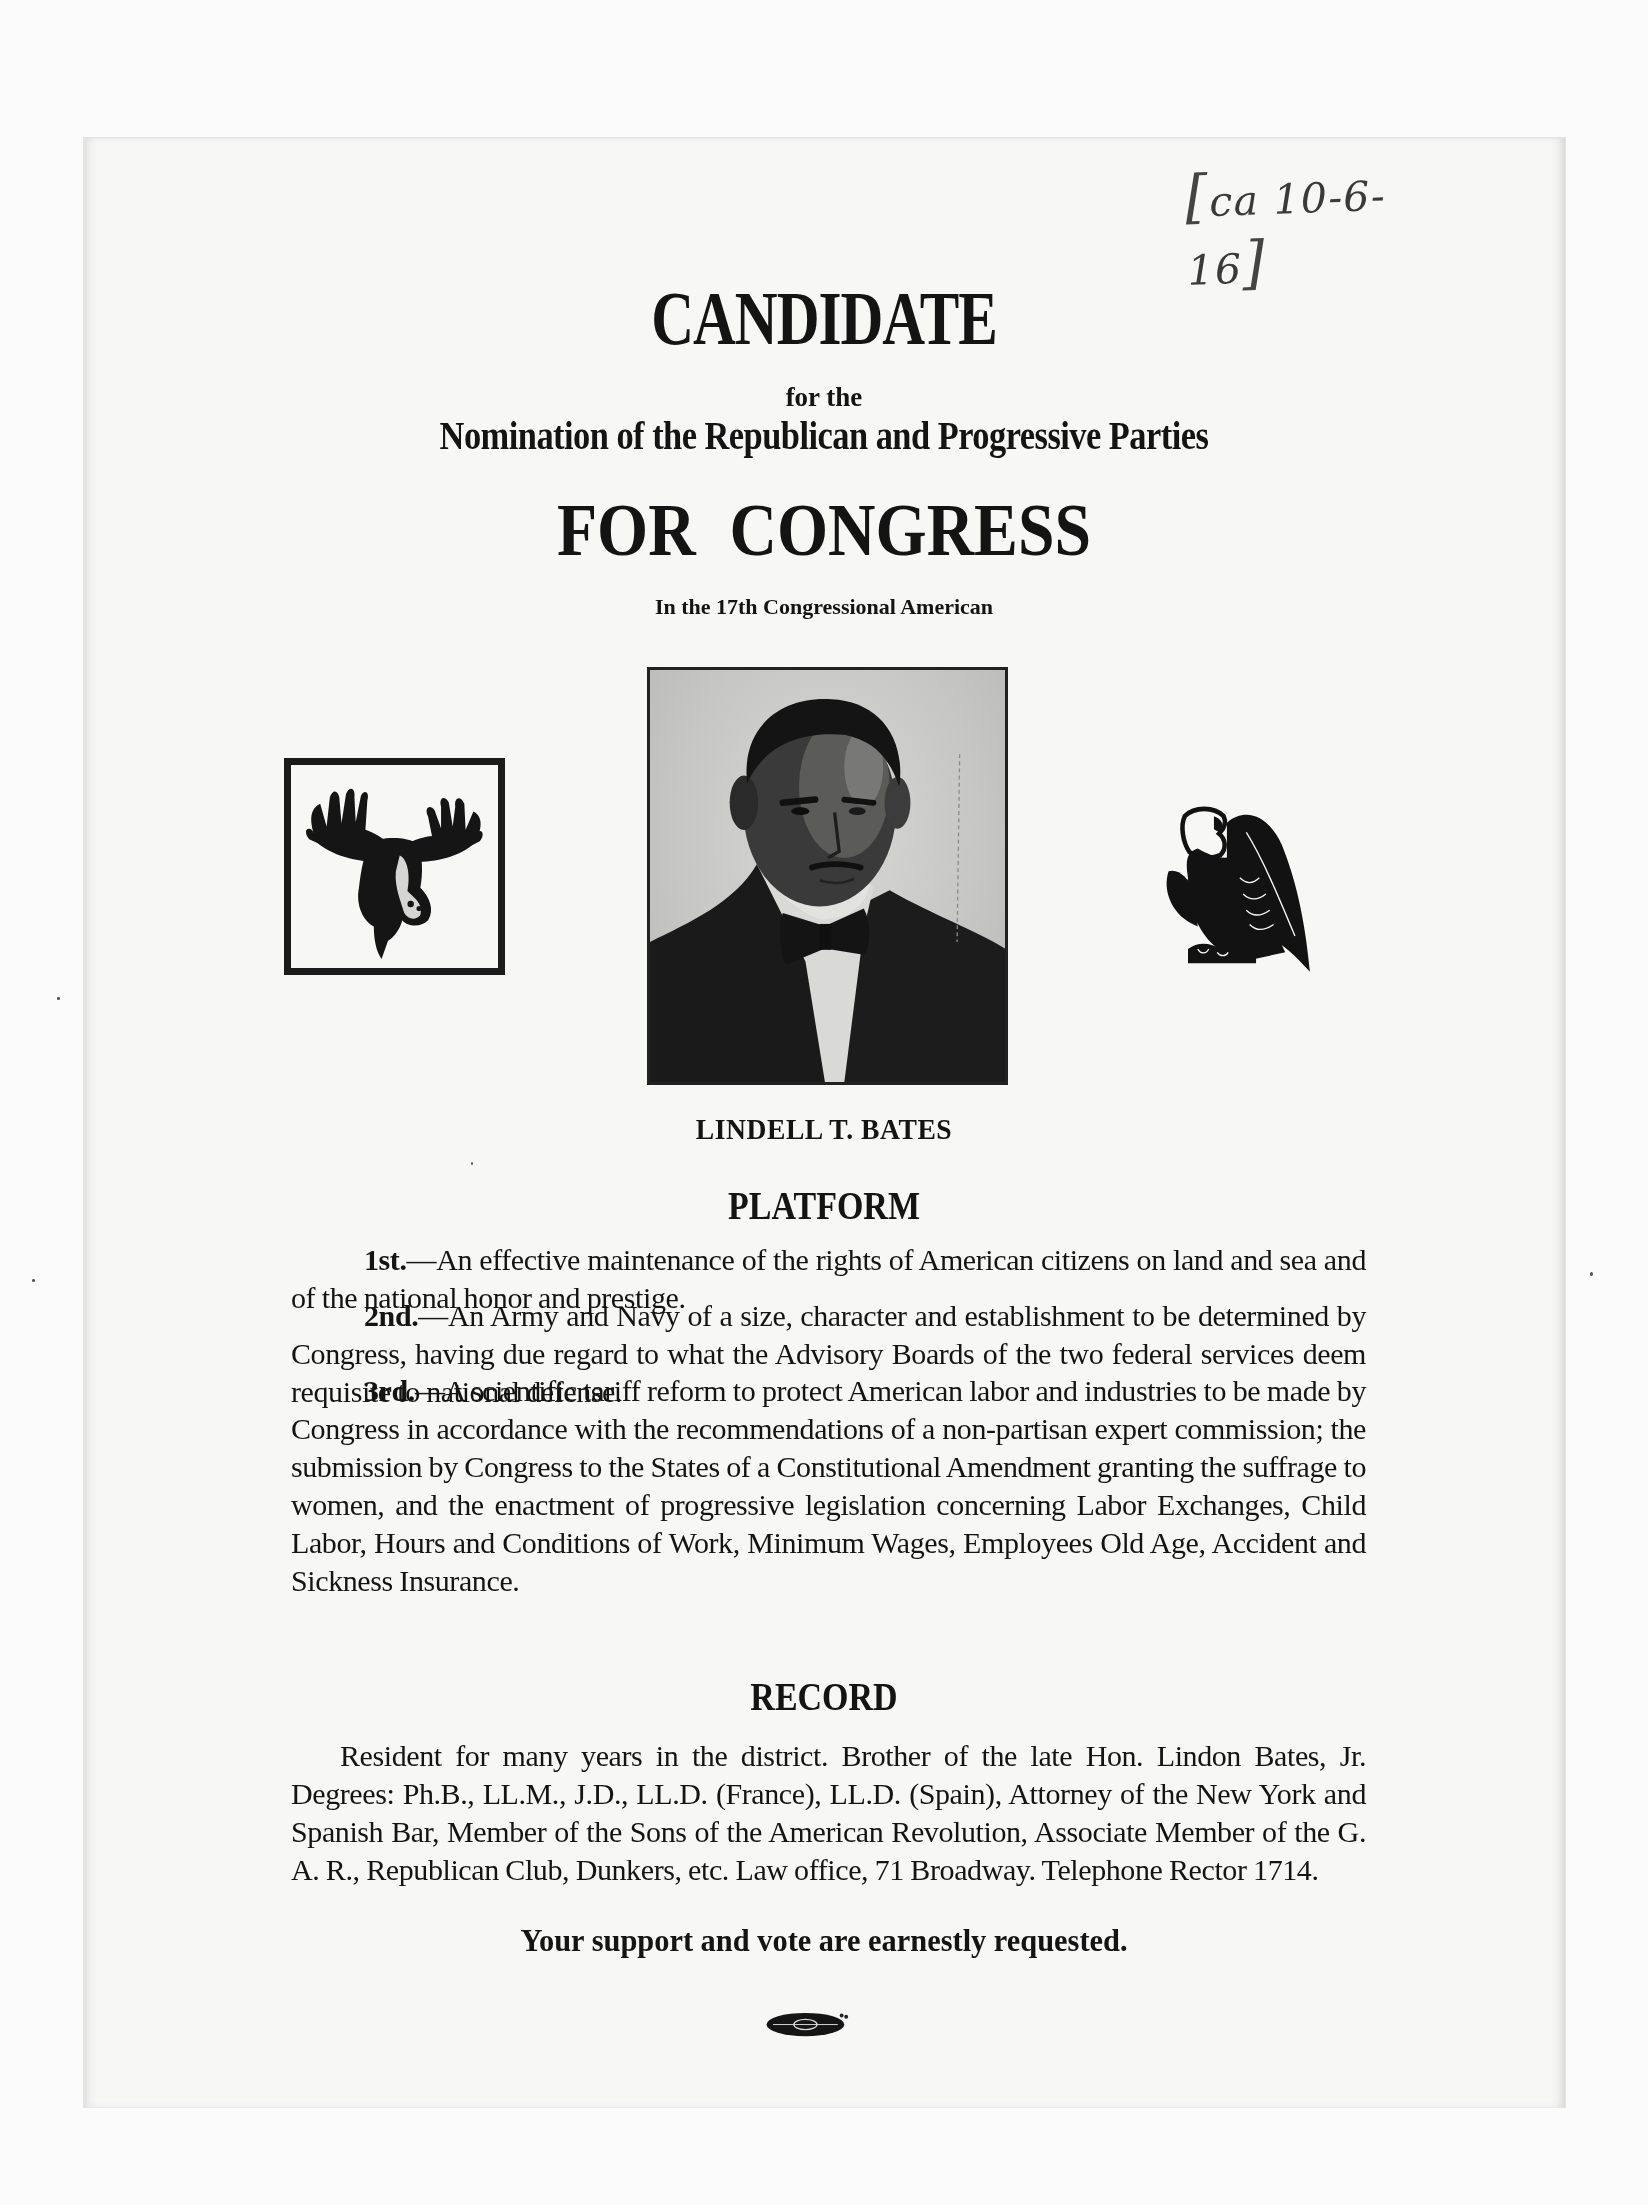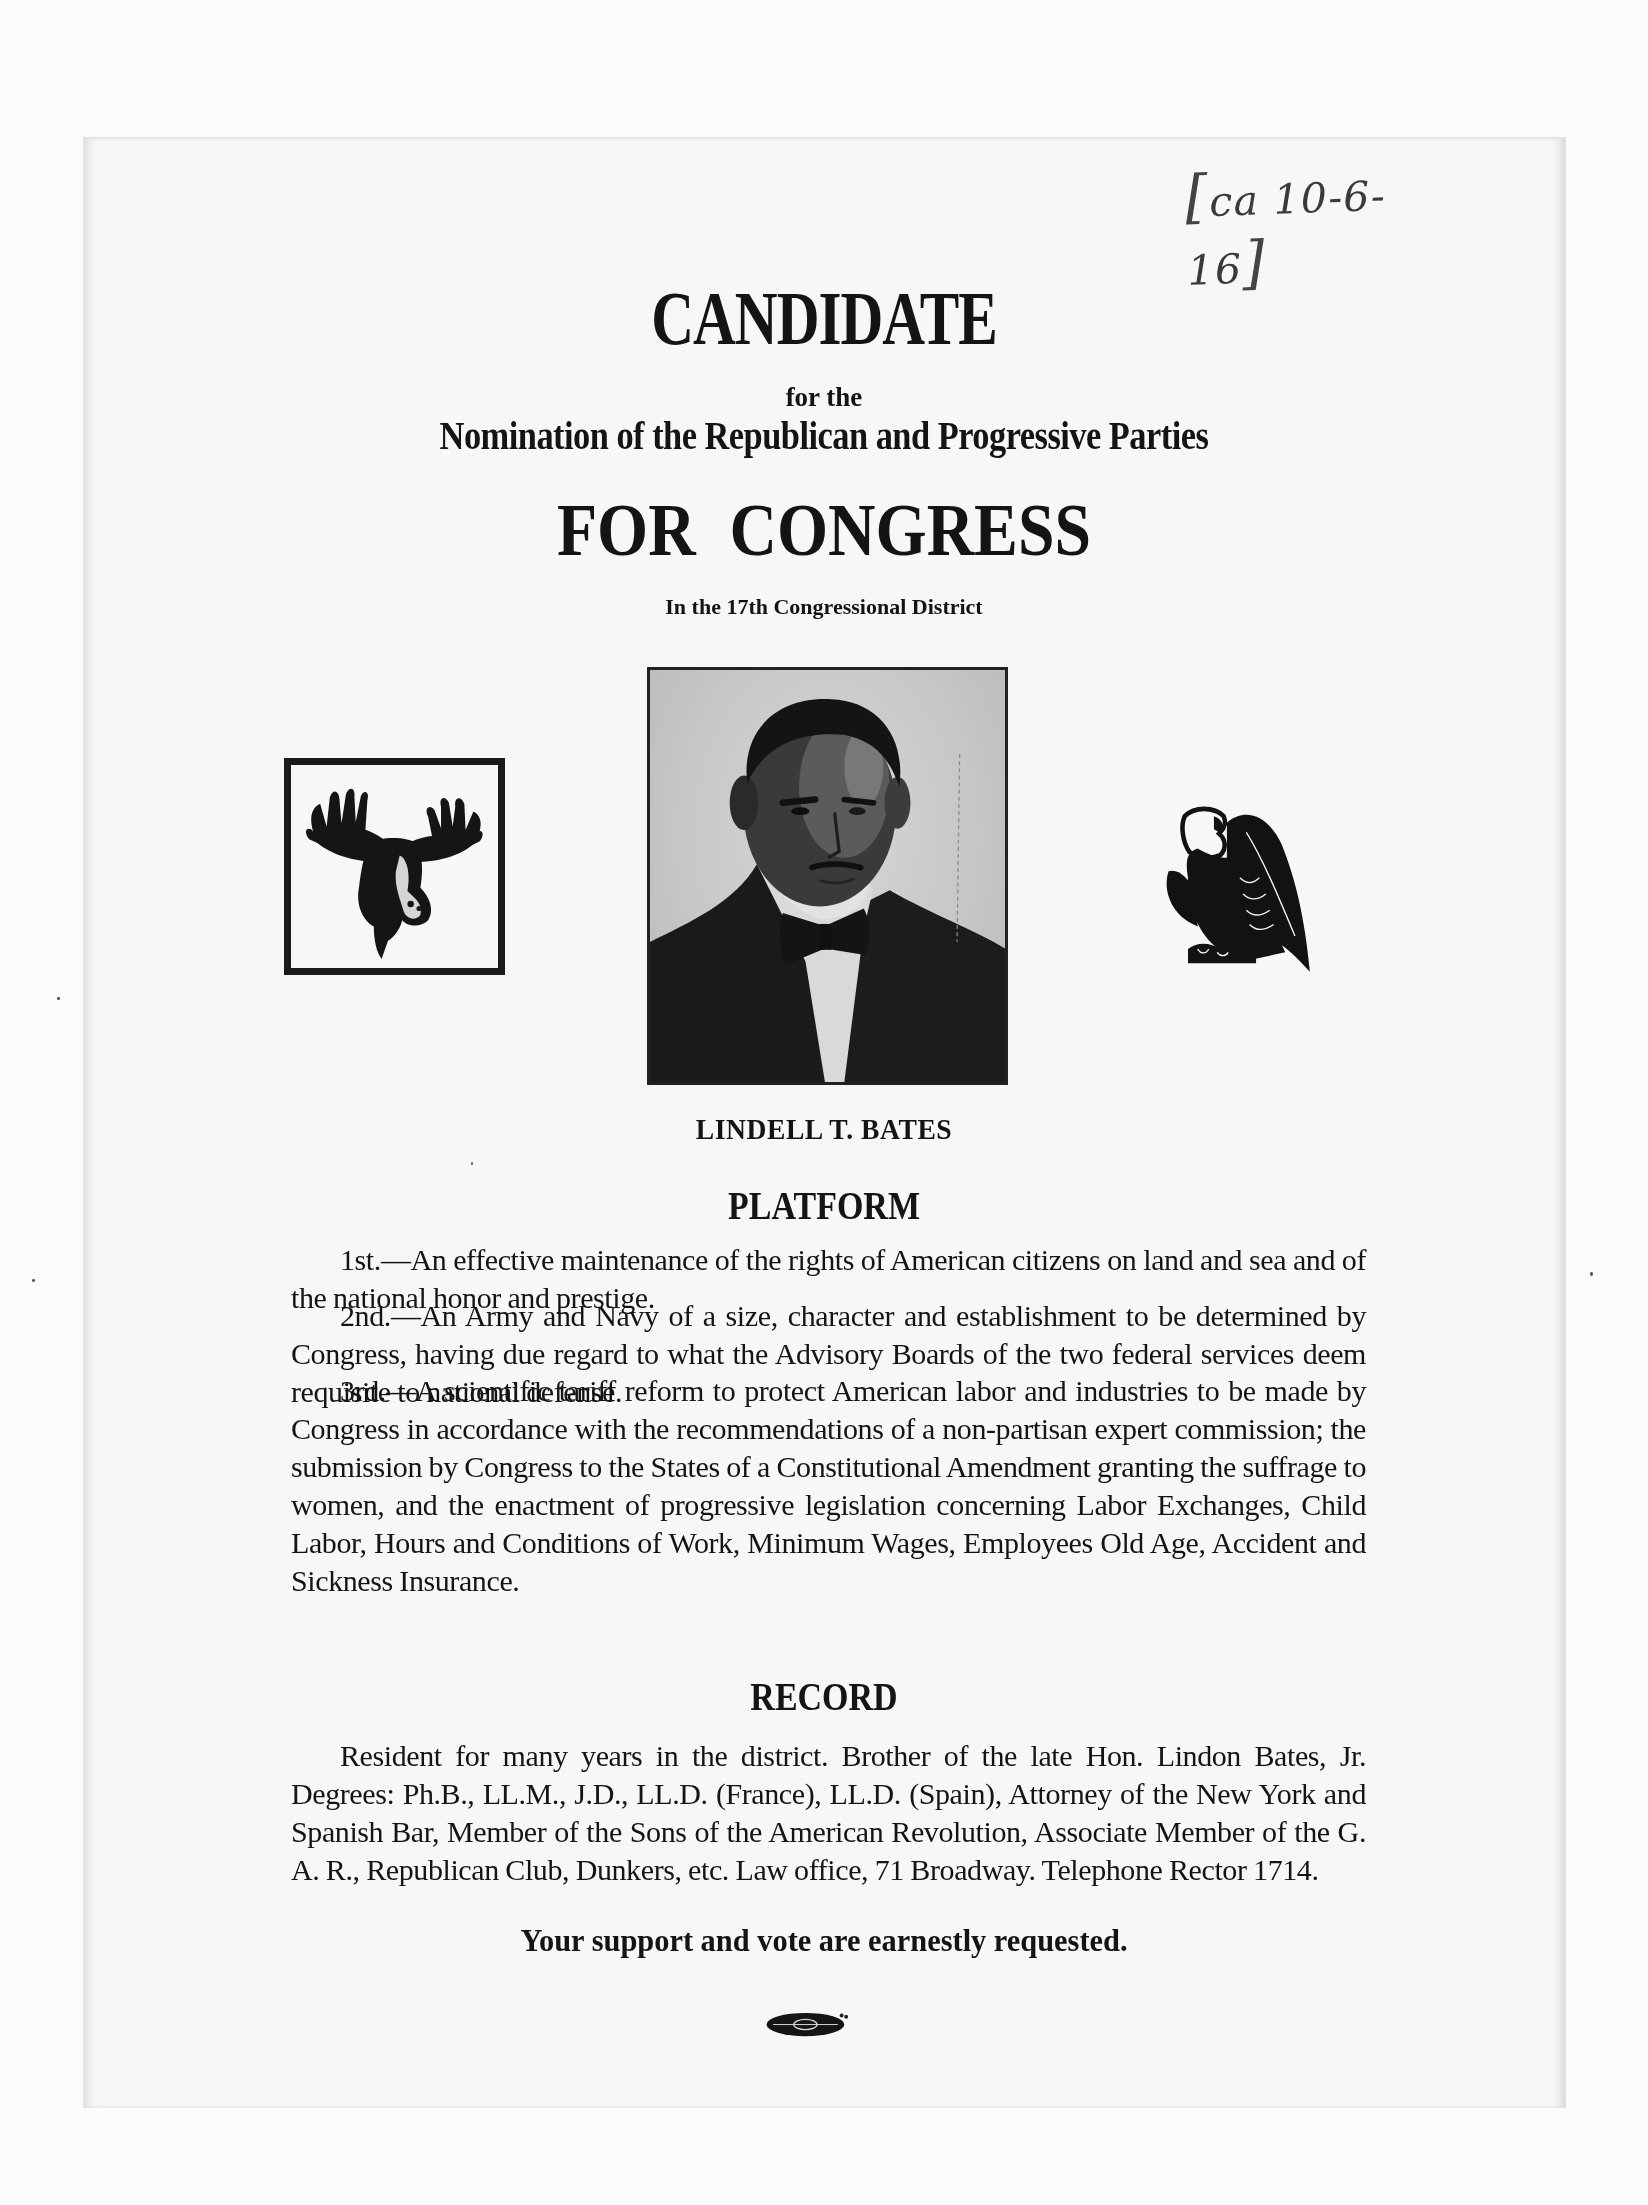--- a/index.html
+++ b/index.html
@@ -39,39 +39,39 @@
   }
   .eagle { left: 1149px; top: 787px; width: 172px; height: 188px; }
   .name { top: 1112px; font-size: 30px; font-weight: bold; letter-spacing: 0.6px; transform: scaleX(0.92); }
   .section-title { font-size: 40px; font-weight: bold; transform: scaleX(0.85); }
   .para {
     position: absolute; left: 291px; width: 1075px;
     font-size: 30px; line-height: 38px; text-align: justify;
     letter-spacing: -0.4px; word-spacing: -0.6px;
   }
   .para .indent { display: inline-block; width: 49px; }
-  .para b { font-weight: normal; }
+  .para b { font-weight: bold; margin-left: 24px; }
   .closing { top: 1922px; font-size: 32px; font-weight: bold; transform: scaleX(0.95); }
   .union { left: 764px; top: 2009px; width: 88px; height: 28.5px; }
   .speck { position: absolute; background: #555; border-radius: 50%; }
 </style>
 </head>
 <body>
 
 <div class="page"></div>
 
 <div class="abs annot">
   <span class="br">[</span><span>ca 10-6-16</span><span class="br">]</span>
 </div>
 
 <div class="center-line h-candidate">CANDIDATE</div>
 <div class="center-line h-forthe">for the</div>
 <div class="center-line h-nomination">Nomination of the Republican and Progressive Parties</div>
 <div class="center-line h-congress">FOR CONGRESS</div>
-<div class="center-line h-district">In the 17th Congressional District</div>
+<div class="center-line h-district">In the 17th Congressional American</div>
 
 <div class="abs moose-box">
   <svg width="207" height="203" viewBox="0 0 320 314">
     <g fill="#151515">
 
       <path d="M40 120 C30 95, 25 70, 45 60 L55 95 L60 50 C65 35, 75 40, 75 55 L78 90 L85 45 C90 32, 100 35, 98 50 L100 88 L108 48 C112 38, 122 40, 118 55 L115 100 C130 105, 140 112, 150 120 L140 150 C110 150, 70 145, 40 120 Z"></path>
       <path d="M28 115 C20 105, 22 95, 32 100 L50 125 Z"></path>
 
       <path d="M285 120 C295 100, 298 80, 282 72 L270 100 L268 60 C262 46, 252 50, 254 64 L250 95 L244 58 C238 46, 228 50, 232 64 L232 98 L222 70 C215 60, 205 66, 212 80 L218 110 C200 112, 185 118, 172 126 L180 150 C215 152, 258 145, 285 120 Z"></path>
       <path d="M292 118 C300 108, 296 98, 288 104 L272 128 Z"></path>

